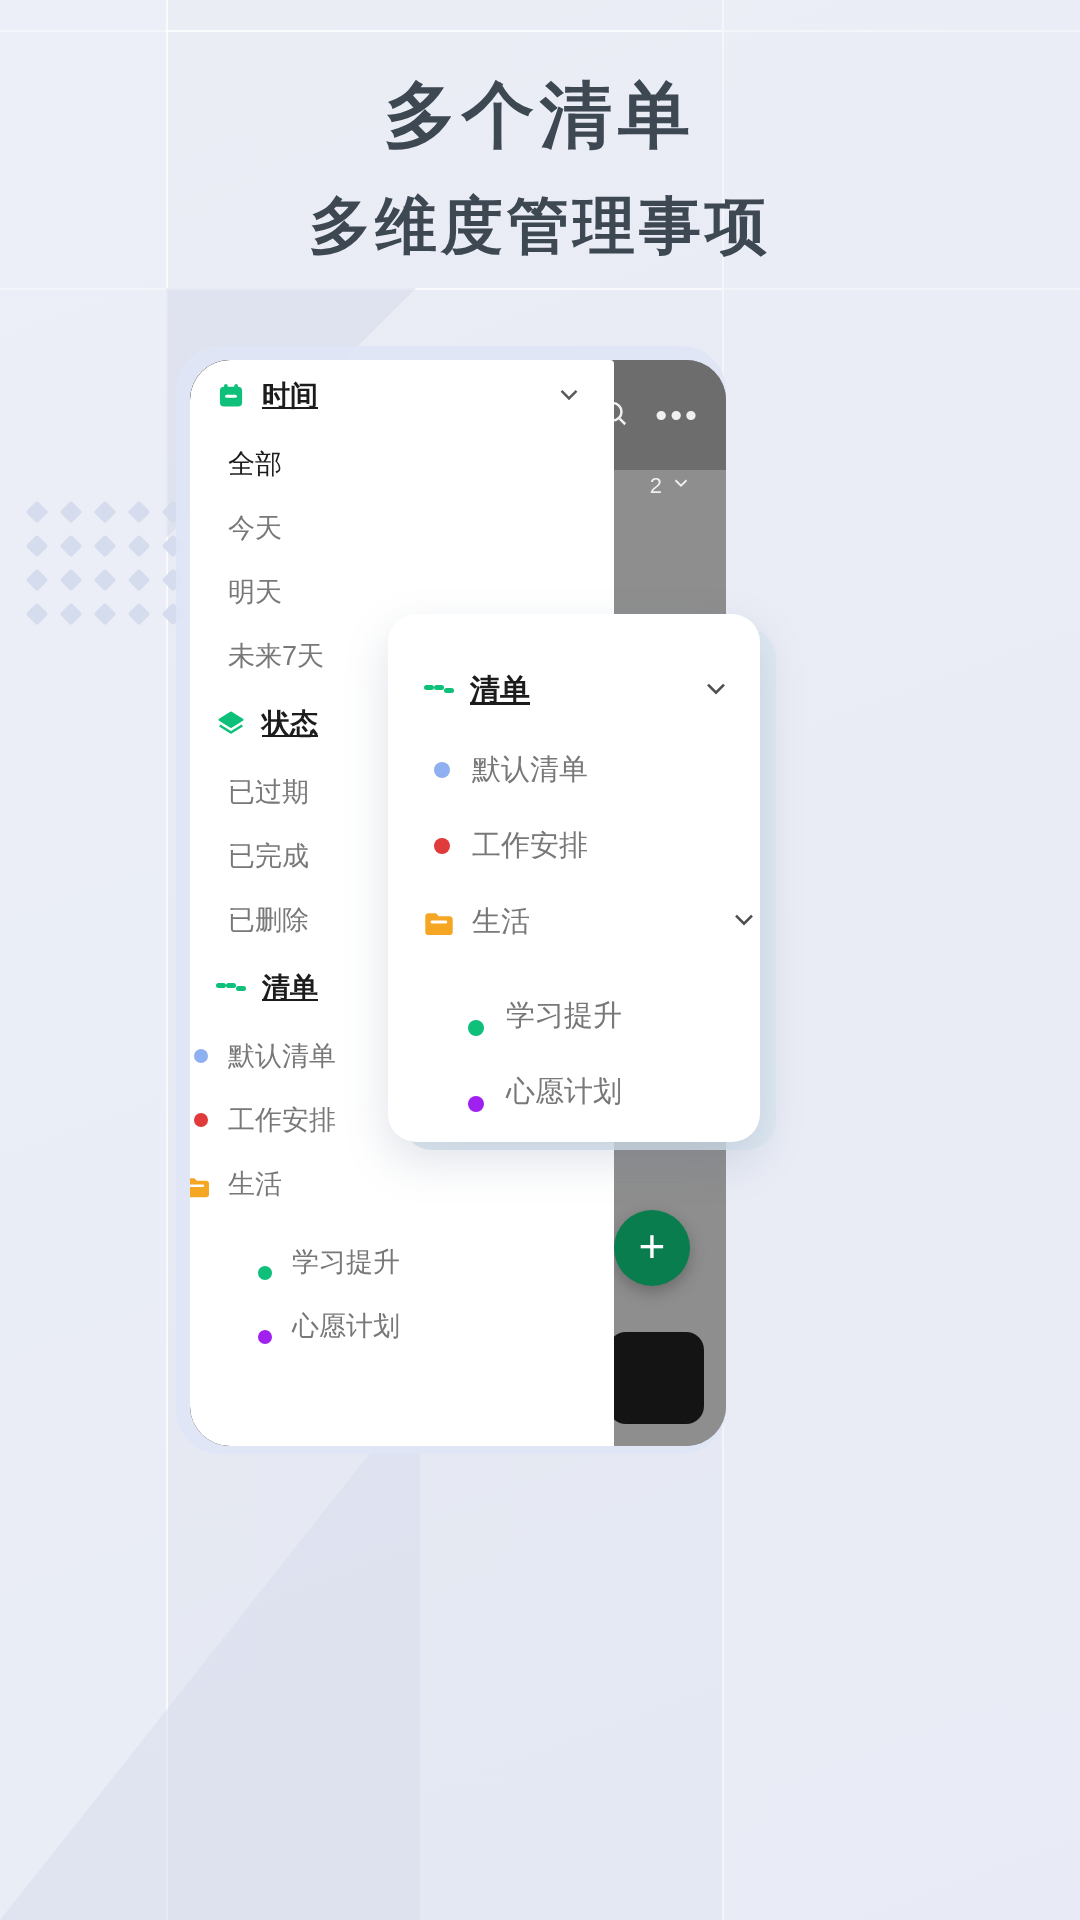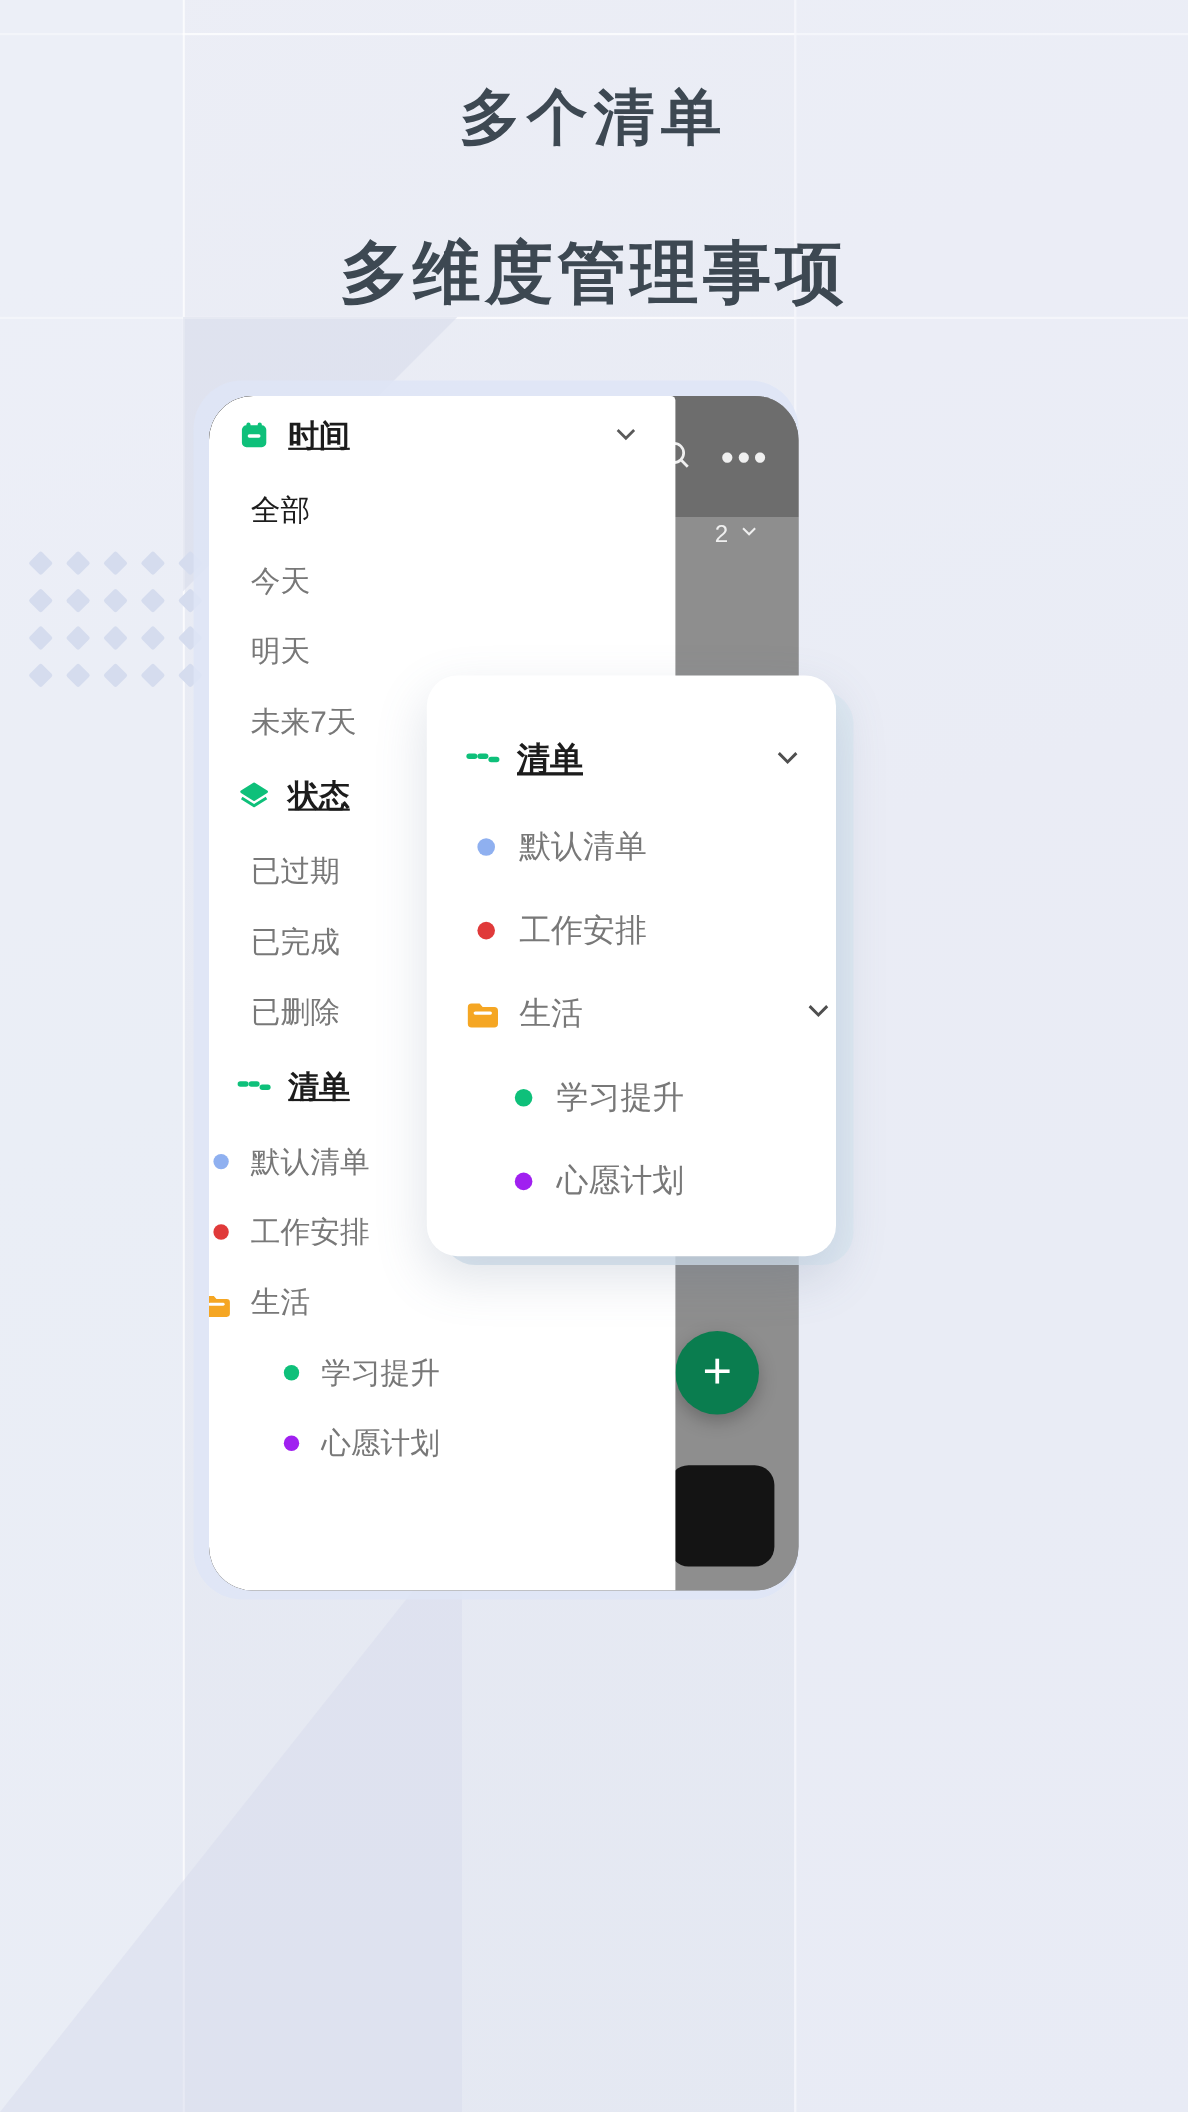--- a/index.html
+++ b/index.html
@@ -37,26 +37,26 @@
     display:block; width:16px;height:16px;margin:9px;
     background:#d5dcee; transform:rotate(45deg); border-radius:2px;
   }
 
   
   .headline{
     position:absolute; left:0; right:0; top:78px;
     text-align:center;
     color:#3d4852;
     font-weight:bold;
-    font-size:55px;
+    font-size:72px;
     letter-spacing:6px;
     line-height:1.05;
   }
   .subhead{
-    position:absolute; left:0; right:0; top:206px;
+    position:absolute; left:0; right:0; top:184px;
     text-align:center;
     color:#3d4852;
     font-weight:bold;
     font-size:62px;
     letter-spacing:4px;
   }
 
   
   .phone-wrap{
     position:absolute; left:176px; top:346px;
@@ -181,21 +181,21 @@
 
   .item{
     height:64px; display:flex; align-items:center;
     padding-left:38px; font-size:27px; color:#787878;
   }
   .item.active{ color:#1c1c1c; }
   .item .dot{
     width:14px;height:14px;border-radius:50%;flex:0 0 auto;
     margin-left:-34px; margin-right:20px;
   }
-  .item.sub{ padding-left:104px; }
+  .item.sub{ padding-left:104px;align-items:flex-end; }
   .item.sub .dot{ margin-left:-36px; }
   .item .folder{
     width:26px;height:21px;flex:0 0 auto;
     margin-left:-44px;margin-right:18px;
   }
 
   
   .popup-shadow{
     position:absolute; left:402px; top:628px;
     width:374px; height:522px;

